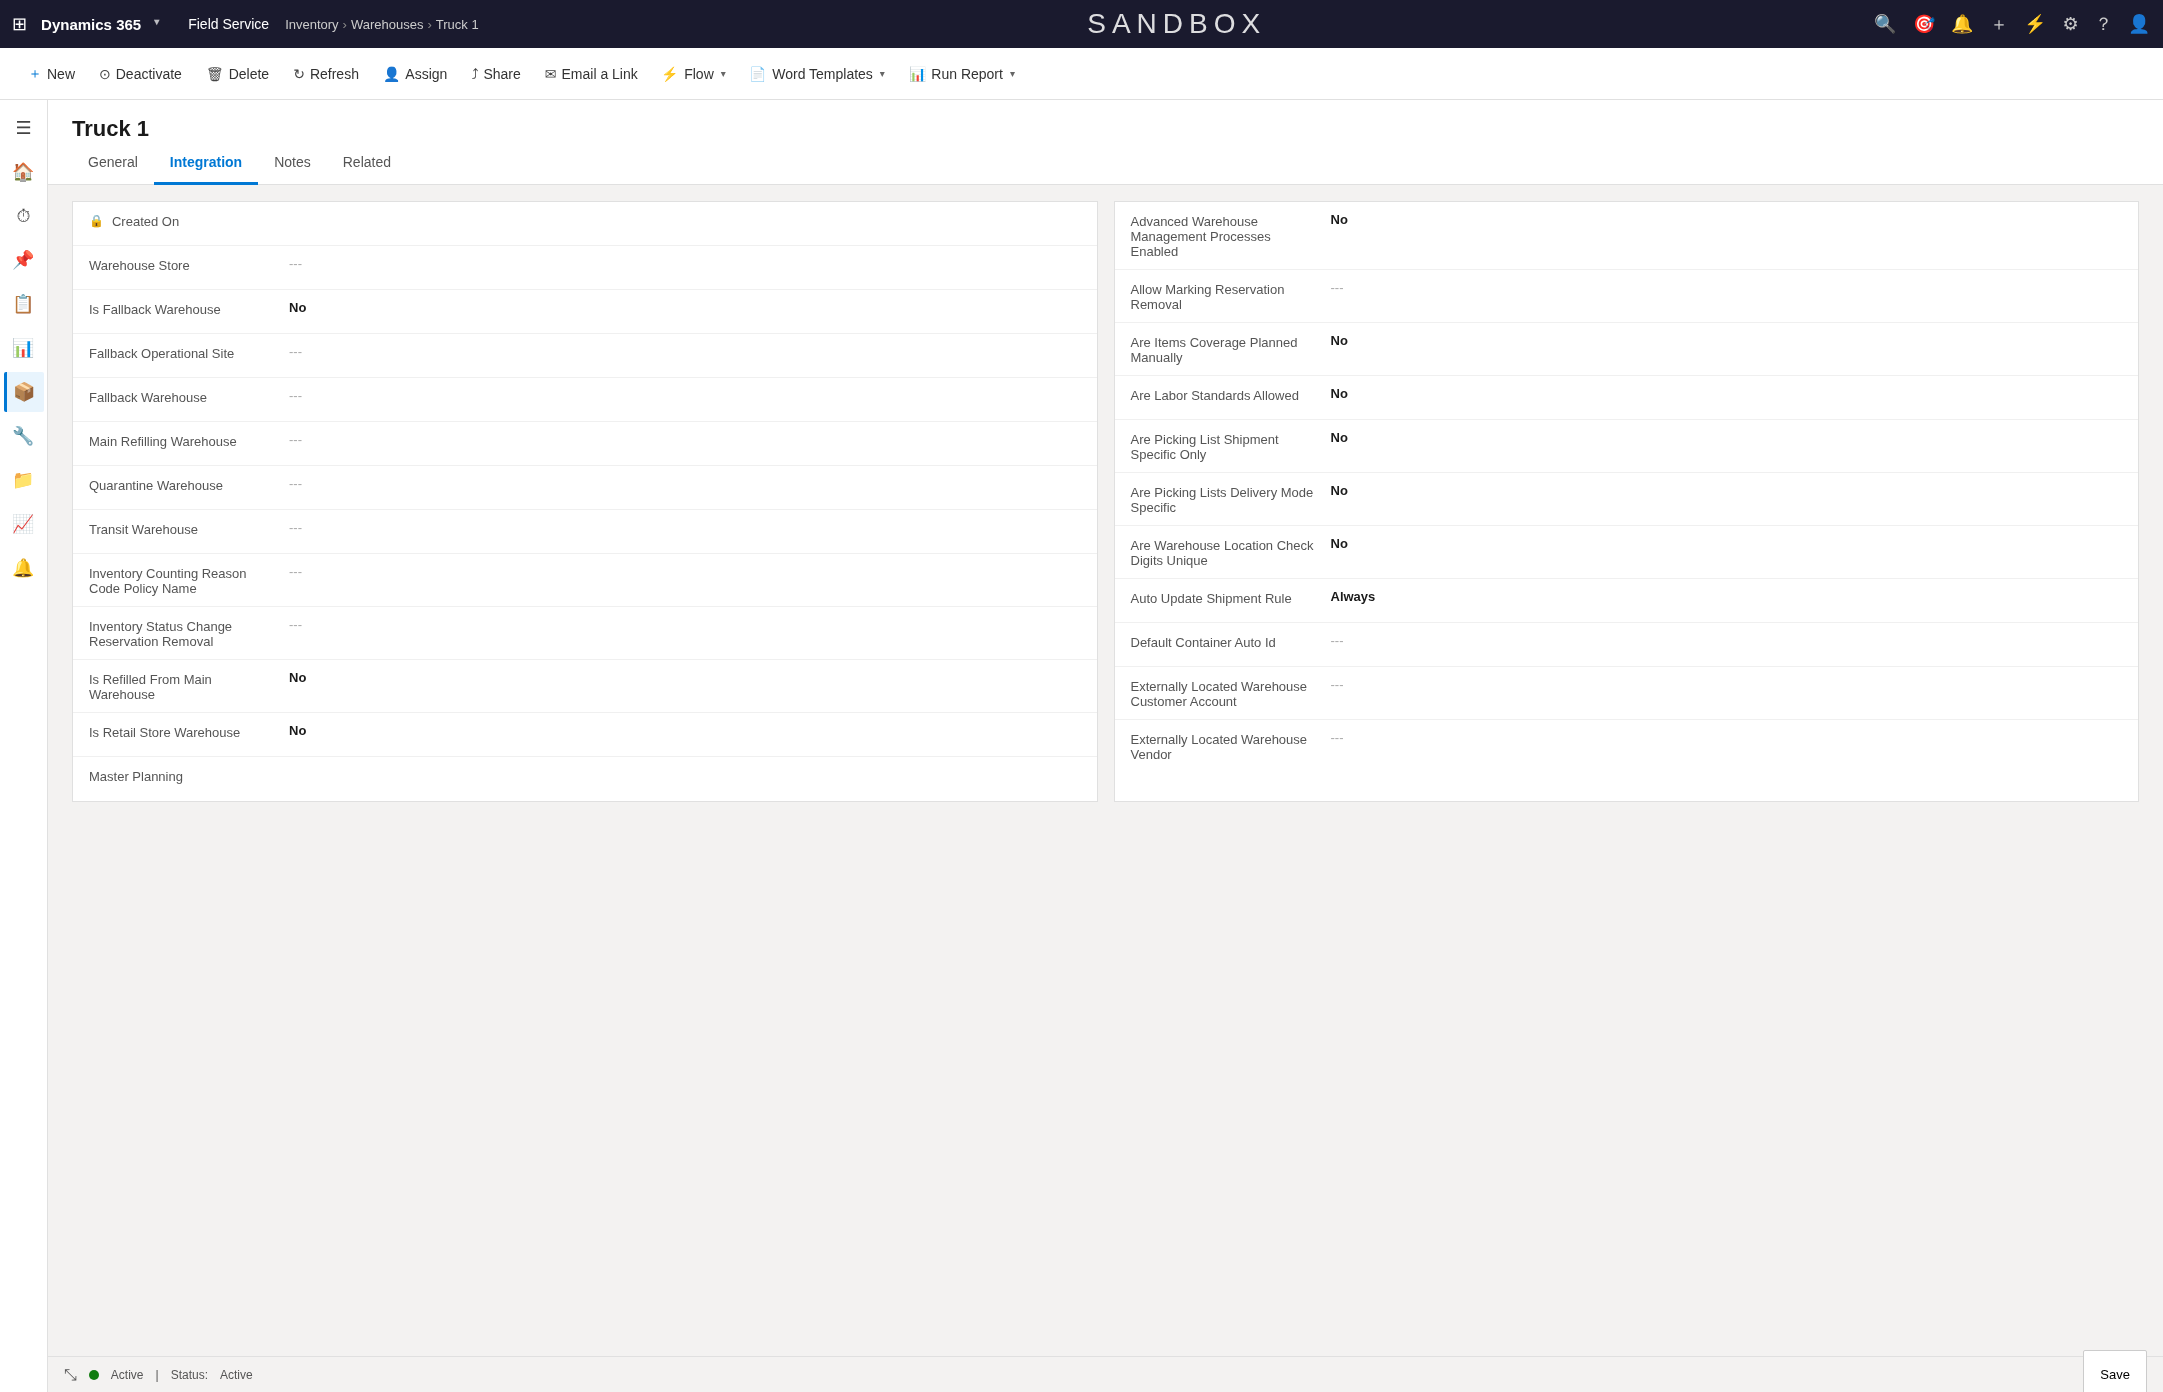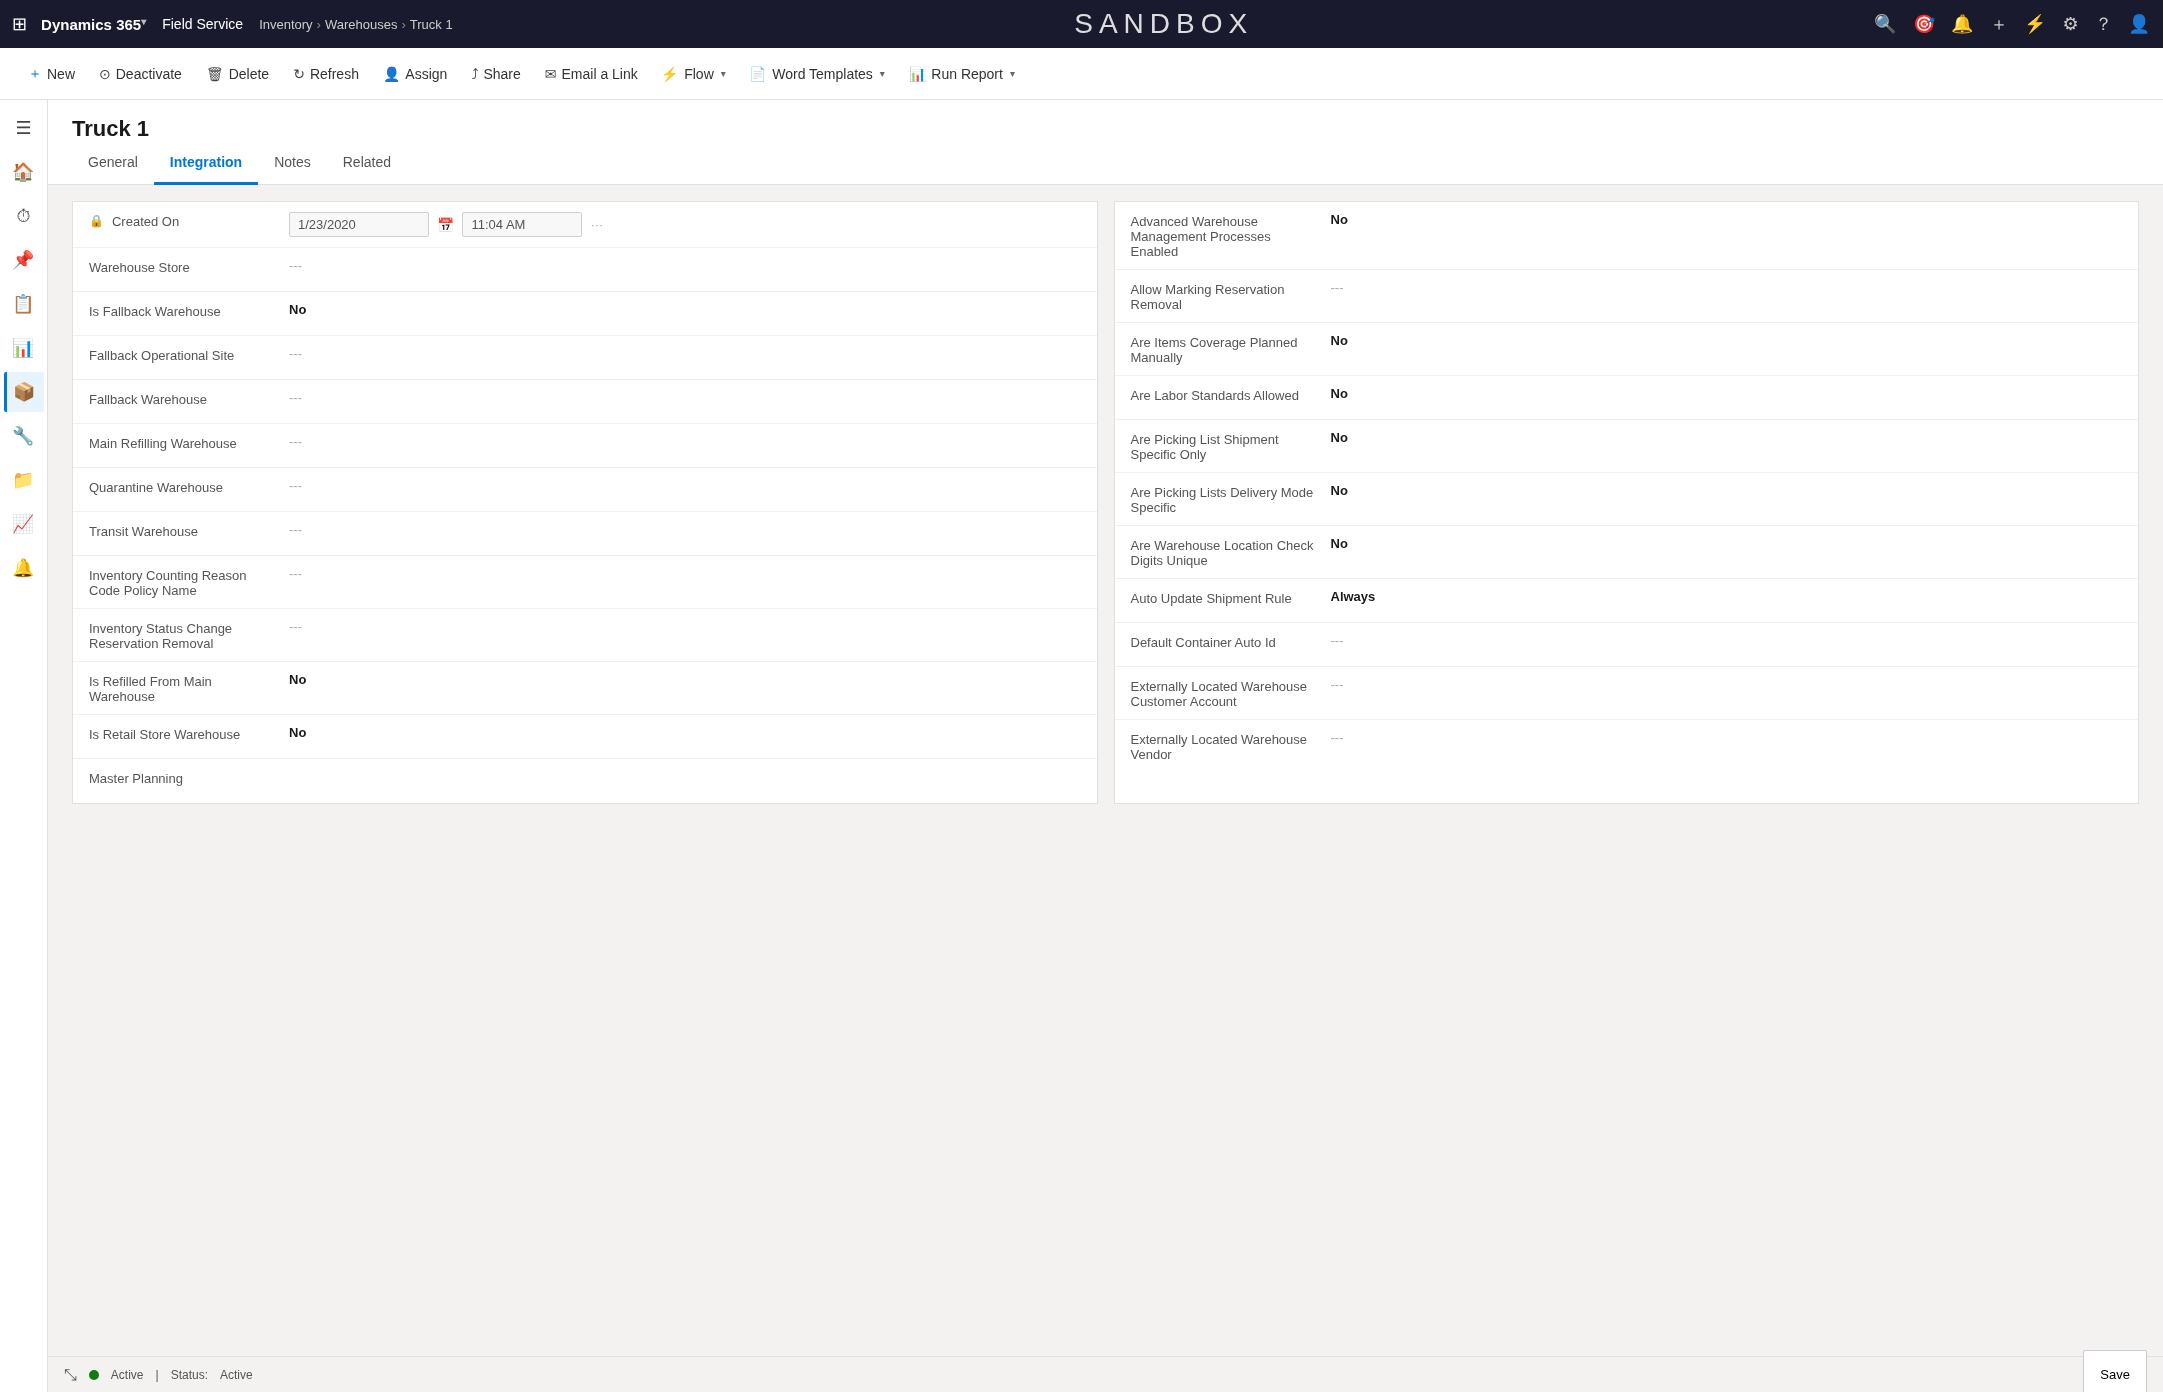--- a/index.html
+++ b/index.html
@@ -10,21 +10,21 @@
       background: #1a1a2e;
       color: #fff;
       display: flex;
       align-items: center;
       height: 48px;
       padding: 0 12px;
       gap: 8px;
       flex-shrink: 0;
     }
     .top-nav .waffle { font-size: 18px; margin-right: 6px; cursor: pointer; }
-    .top-nav .brand { display: flex; gap: 0; font-size: 15px; font-weight: 600; }
+    .top-nav .brand { display: flex; gap: 13px; font-size: 15px; font-weight: 600; }
     .top-nav .brand .chevron { font-size: 10px; opacity: 0.7; }
     .top-nav .field-service { font-size: 14px; font-weight: 400; margin-left: 16px; }
     .top-nav .breadcrumb { display: flex; align-items: center; gap: 4px; font-size: 13px; color: #ccc; margin-left: 8px; }
     .top-nav .breadcrumb span { color: #ccc; }
     .top-nav .breadcrumb .sep { color: #888; }
     .sandbox-title {
       flex: 1;
       text-align: center;
       font-size: 28px;
       font-weight: 300;
@@ -317,26 +317,20 @@
     <div class="form-content">
       <div class="form-columns">
 
         <div class="form-column">
 
           <div class="field-row">
             <div class="field-label">
               <span class="lock-icon">🔒</span>
               <span>Created On</span>
             </div>
-            <div class="date-field">
-              <div class="date-input">1/23/2020</div>
-              <span class="date-icon">📅</span>
-              <div class="time-input">11:04 AM</div>
-              <span style="color:#aaa;font-size:13px;">···</span>
-            </div>
           </div>
 
           <div class="field-row">
             <div class="field-label">Warehouse Store</div>
             <div class="field-value placeholder">---</div>
           </div>
 
           <div class="field-row">
             <div class="field-label">Is Fallback Warehouse</div>
             <div class="field-value bold">No</div>

